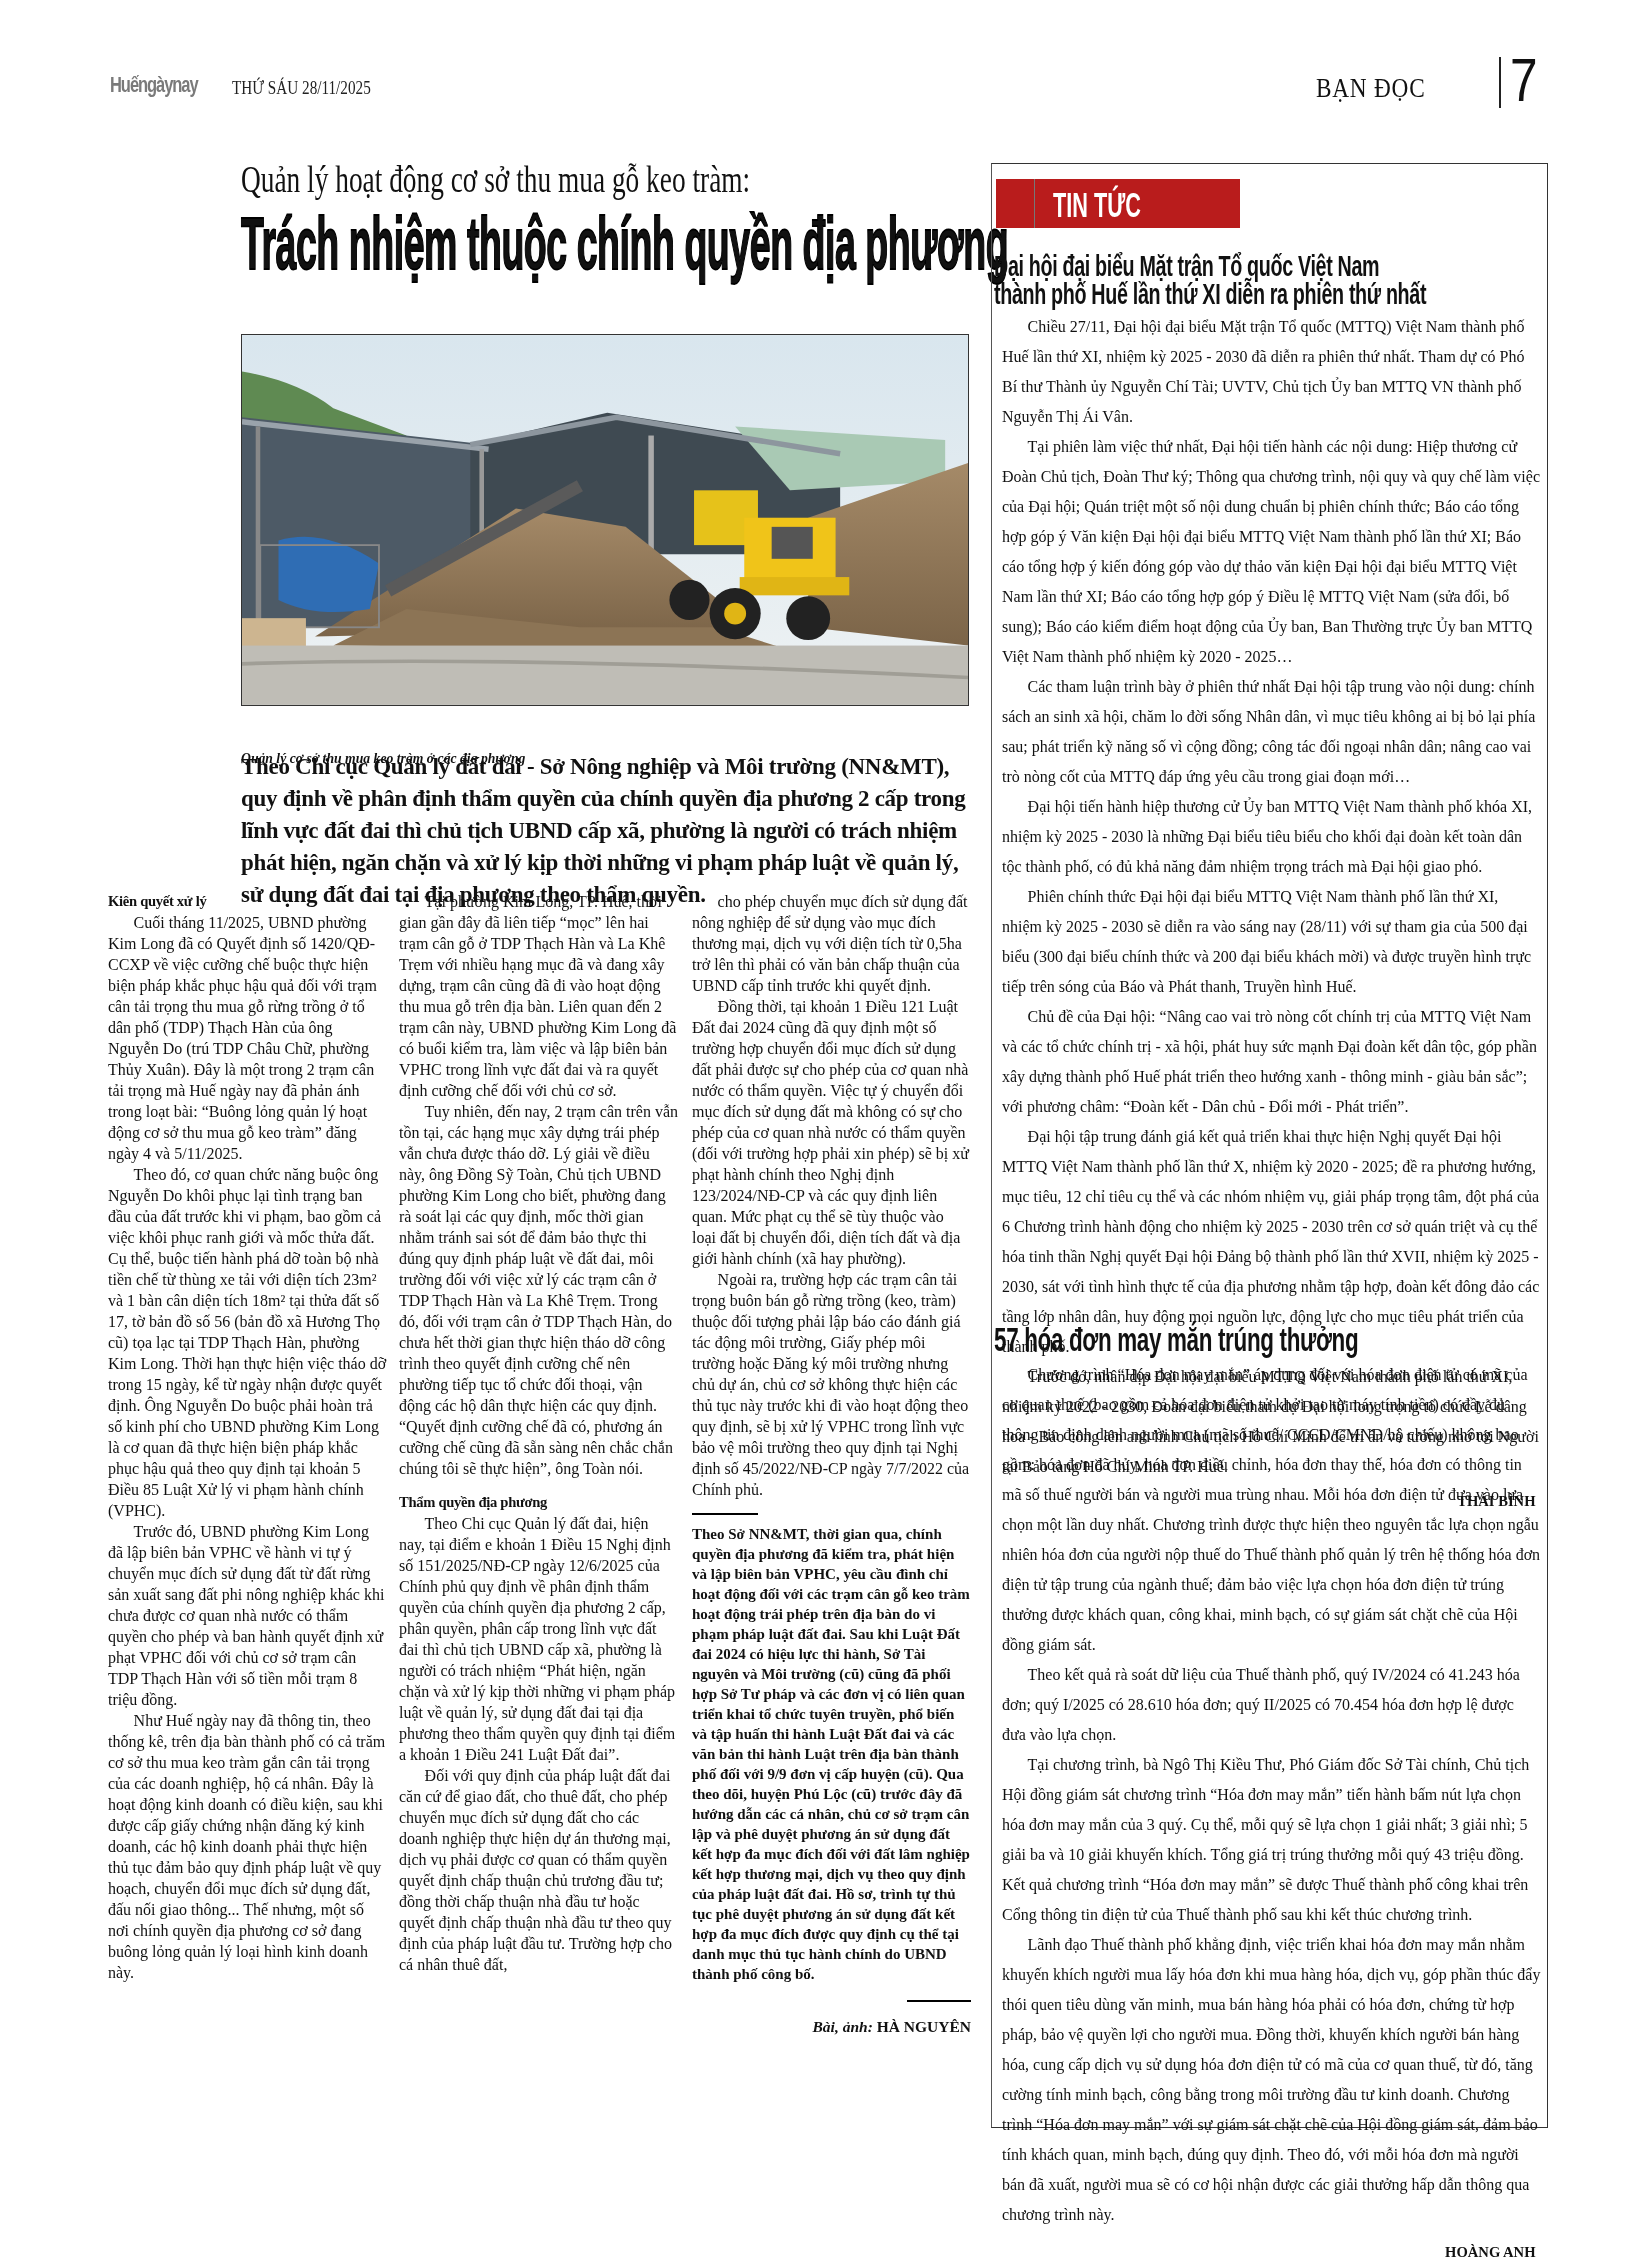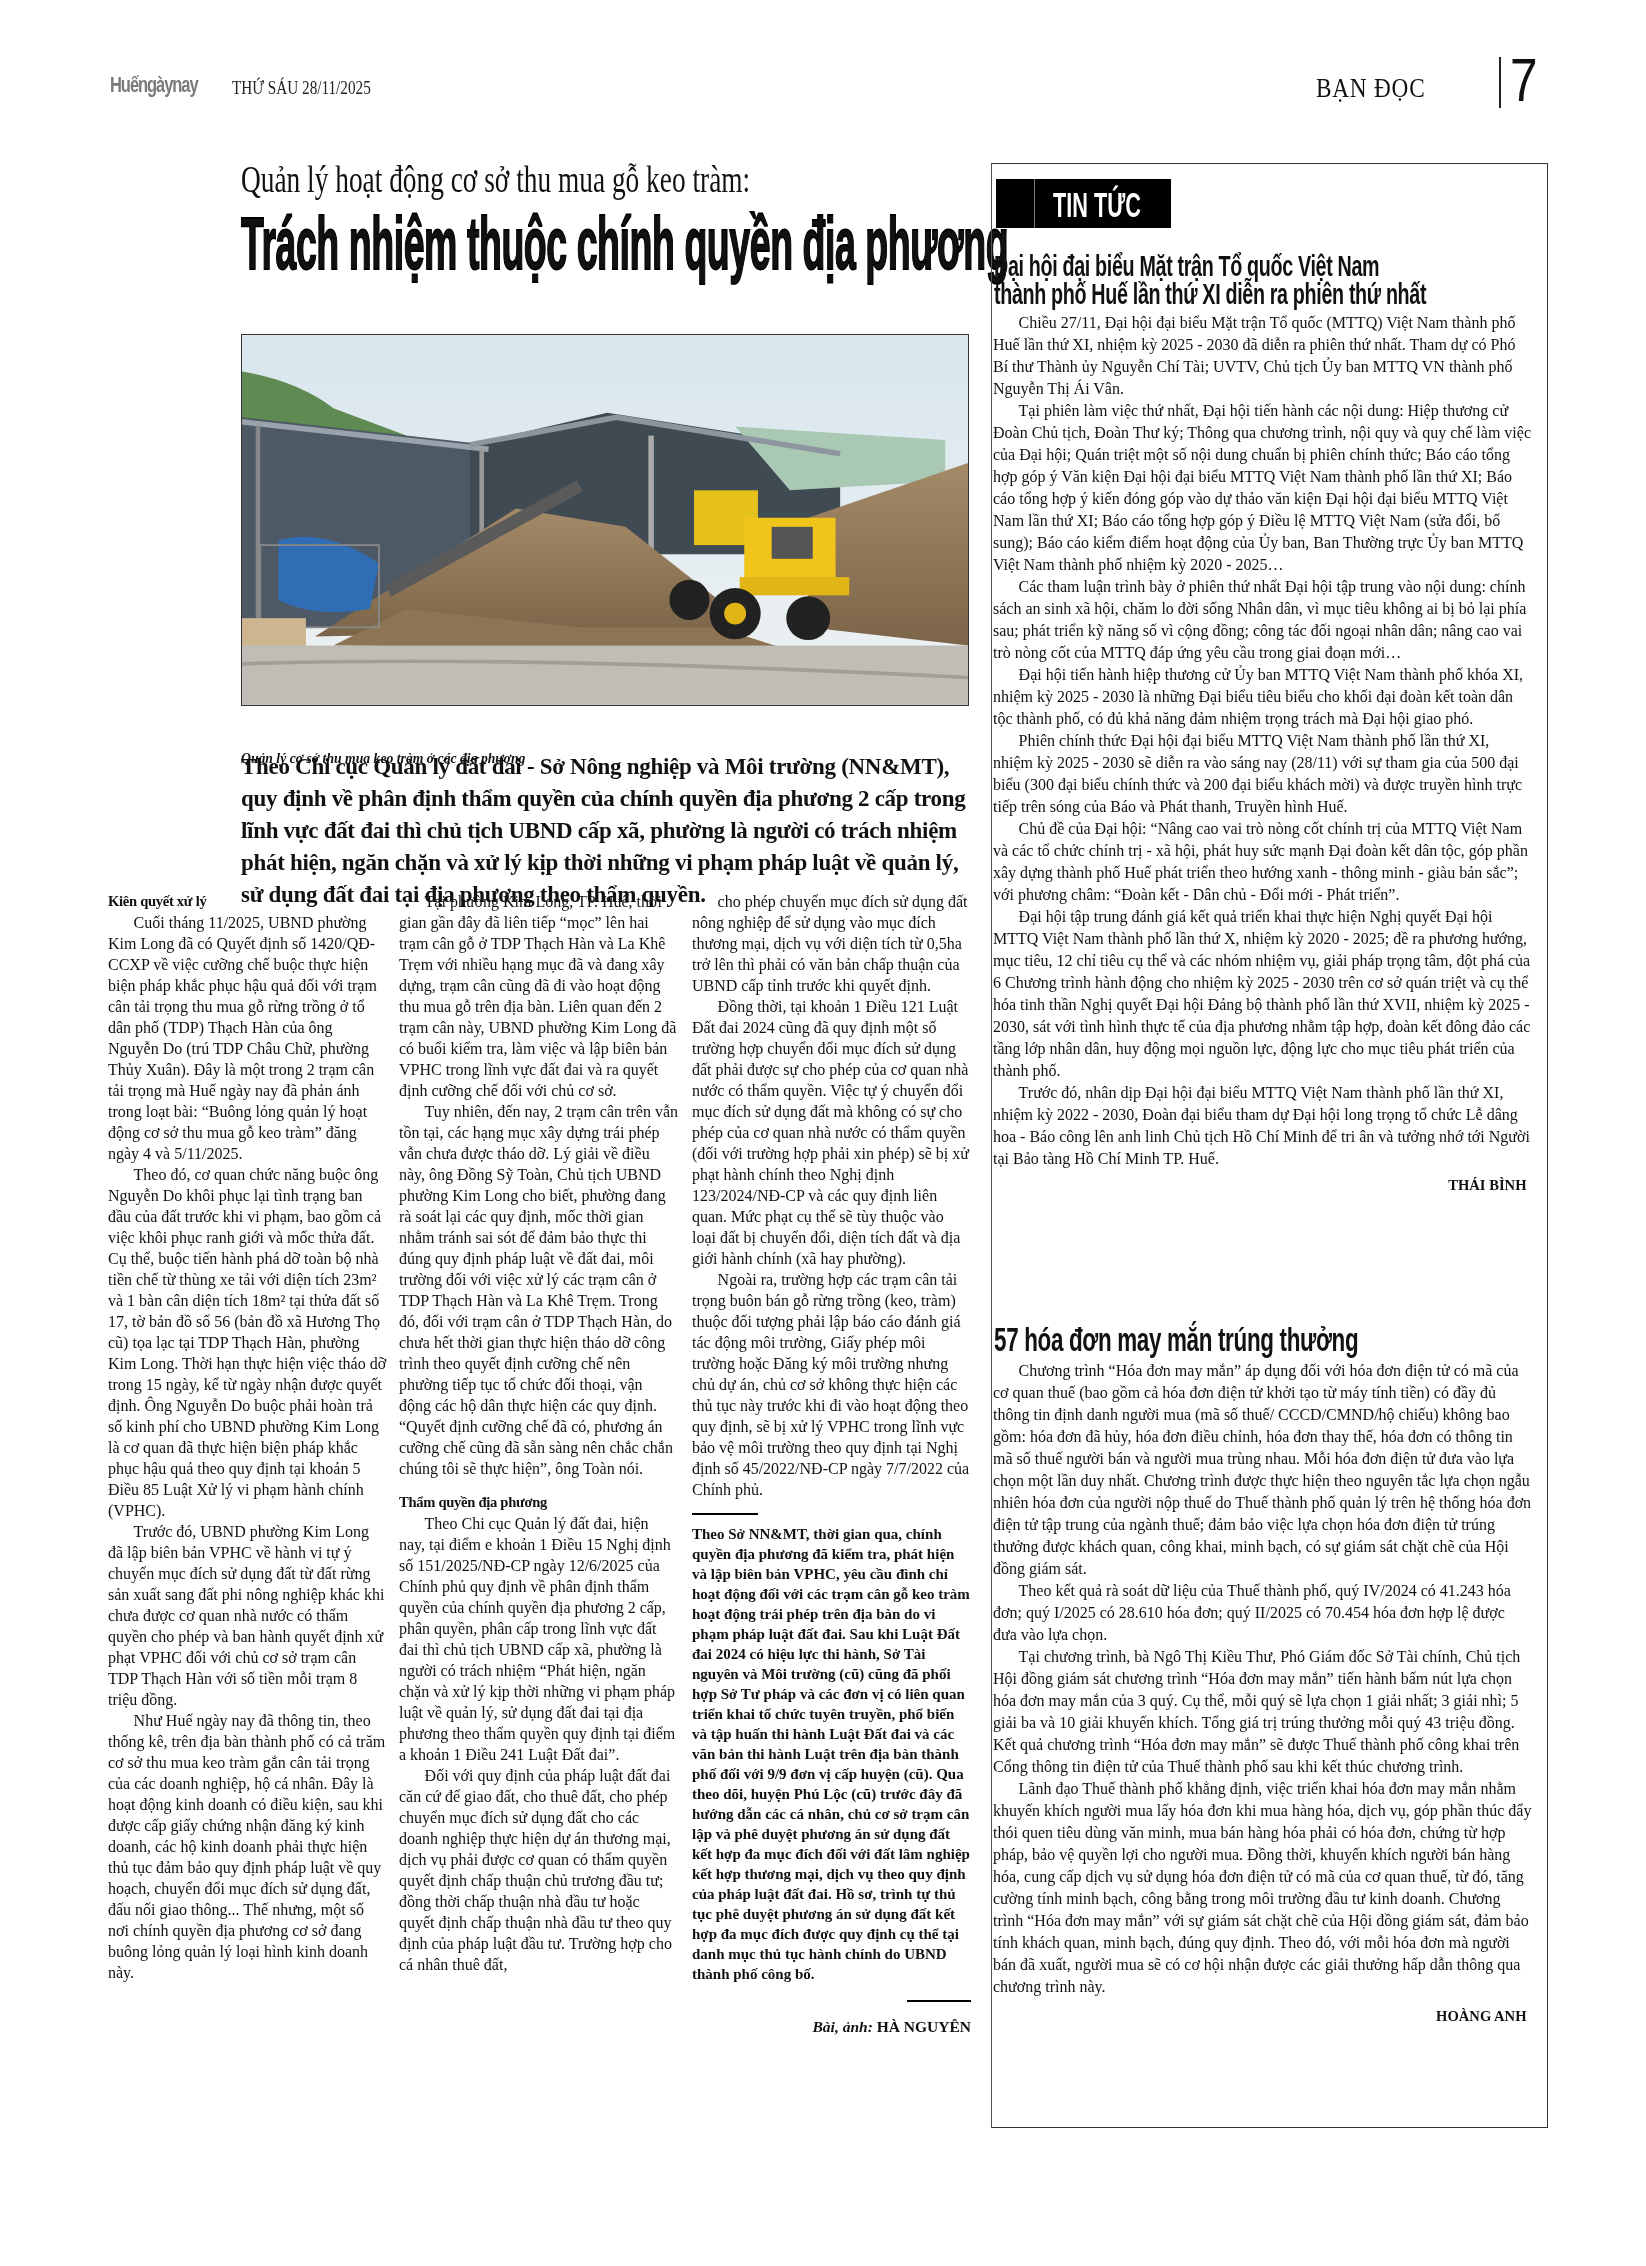--- a/index.html
+++ b/index.html
@@ -28,27 +28,27 @@
   .col .boldp { font-weight:bold; text-indent:0; }
   .c1 { left:108px; top:891px; width:279px; }
   .c2 { left:399px; top:891px; width:279px; }
   .c3 { left:692px; top:891px; width:279px; }
   .rule-short { width:66px; height:1.8px; background:#000; margin:12.8px 0 9.1px 0; }
   .byline { text-align:right; margin-top:14.6px; font-size:15.5px; }
   .byline i { font-weight:bold; }
   
   .sidebar { left:991px; top:163px; width:557px; height:2102px; box-sizing:border-box; }
   .sidebox { position:absolute; left:0; top:0; width:557px; height:1965px; border:1.8px solid #333; border-left:0.9px solid #555; box-sizing:border-box; }
-  .tin-tuc { position:absolute; left:4.6px; top:16.4px; width:175px; height:49px; background:#000000; }
+  .tin-tuc { position:absolute; left:4.6px; top:16.4px; width:244px; height:49px; background:#b91c1c; }
   .tin-tuc .stripe { position:absolute; left:38px; top:0; width:1.8px; height:49px; background:#777; }
   .tin-tuc span { position:absolute; left:57px; top:5.5px; color:#fff; font-family:"Liberation Sans",sans-serif; font-weight:bold;
                   font-size:35px; transform:scaleX(0.62); transform-origin:left; white-space:nowrap; }
   .side-h { position:absolute; left:2.7px; font-family:"Liberation Sans",sans-serif; font-weight:900; font-size:29px; line-height:29px;
             transform:scaleX(0.68); transform-origin:left; white-space:nowrap; letter-spacing:-0.5px; }
-  .side-text { position:absolute; left:2px; width:539px; font-size:16px; line-height:22px; }
+  .side-text { position:absolute; left:11px; width:539px; font-size:16px; line-height:30px; }
   .side-text p { margin:0; text-indent:25.6px; }
   .side-sign { text-align:right; font-weight:bold; font-size:14.6px; margin-top:3.7px; padding-right:5.5px; }
 </style>
 </head>
 <body>
 
 <div class="abs mast-logo">Huếngàynay</div>
 <div class="abs mast-date" style="left:232px">THỨ SÁU 28/11/2025</div>
 <div class="abs section-name">BẠN ĐỌC</div>
 <div class="abs section-sep"></div>

